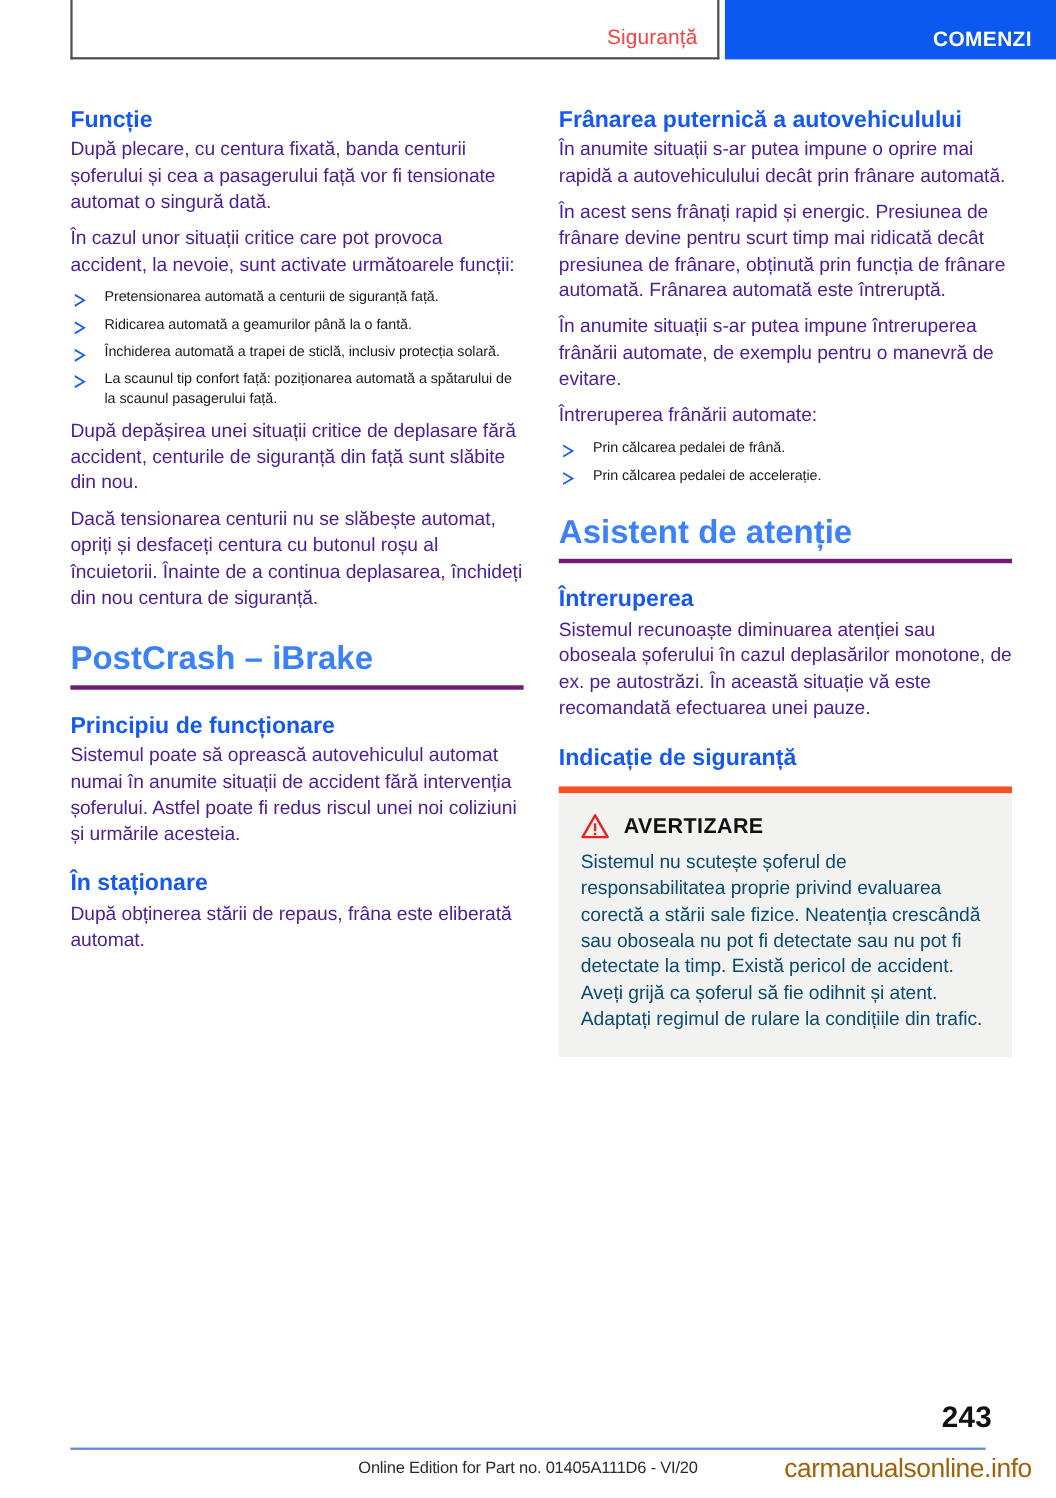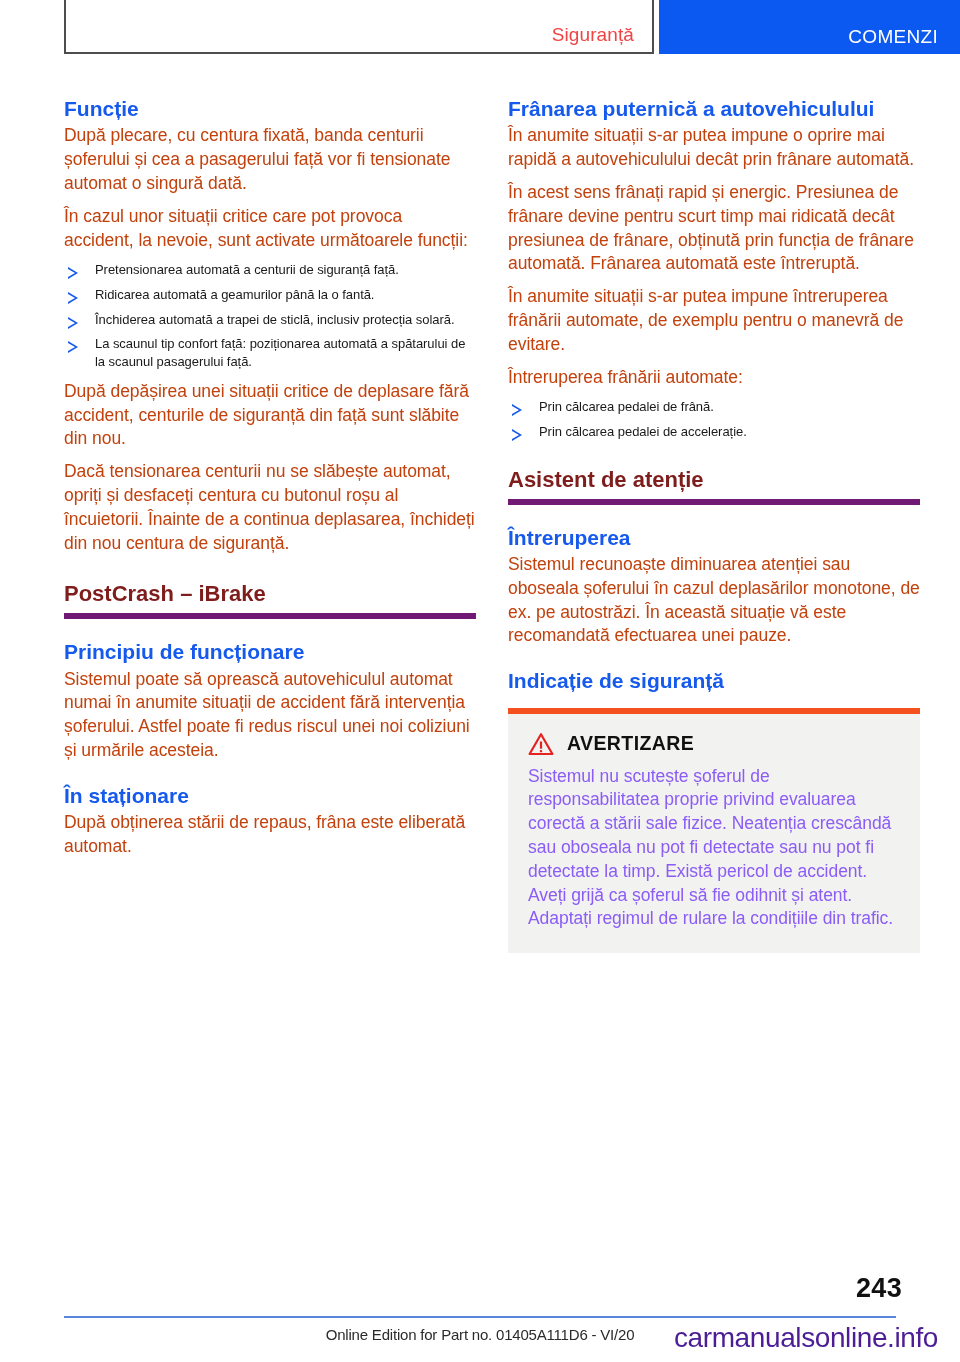--- a/index.html
+++ b/index.html
@@ -50,21 +50,21 @@
     top: -4px;
     width: 301px;
     height: 58px;
     background: #0b59f0;
   }
   .header-tab-blue-label {
     position: absolute;
     right: 22px;
     bottom: 6px;
     font-size: 19px;
-    font-weight: normal;
+    font-weight: bold;
     color: #ffffff;
     letter-spacing: 0.3px;
   }
 
   
   .content {
     position: absolute;
     left: 0;
     top: 96px;
     width: 960px;
@@ -72,44 +72,44 @@
   .col {
     position: absolute;
     top: 0;
     width: 412px;
   }
   .col-left { left: 64px; }
   .col-right { left: 508px; }
 
   
   .h1 {
-    font-size: 22px;
-    font-weight: bold;
-    color: #7f1d1d;
+    font-size: 30px;
+    font-weight: bold;
+    color: #3b82f6;
     line-height: 1.18;
     margin: 0 0 2px 0;
     padding-bottom: 6px;
-    border-bottom: 6px solid #701a75;
+    border-bottom: 4px solid #701a75;
   }
   .h1.spaced { margin-top: 26px; }
 
   .h2 {
     font-size: 21px;
     font-weight: bold;
     color: #1559ed;
     line-height: 1.21;
     margin: 0 0 3px 0;
   }
   .h2.gap { margin-top: 20px; }
 
   p.body {
     font-size: 17.5px;
     line-height: 1.36;
     margin: 0 0 9px 0;
-    color: #c2410c;
+    color: #4c1d95;
     letter-spacing: -0.05px;
   }
   p.body:last-child { margin-bottom: 0; }
 
   ul.bullets {
     list-style: none;
     margin: 0 0 9px 0;
     padding: 0;
   }
   ul.bullets li {
@@ -172,21 +172,21 @@
   }
   .warning-title {
     font-size: 19.5px;
     font-weight: bold;
     color: #111111;
     letter-spacing: 0.4px;
   }
   .warning-text {
     font-size: 17.5px;
     line-height: 1.36;
-    color: #8b5cf6;
+    color: #0c4a6e;
     margin: 0;
     letter-spacing: -0.05px;
   }
 
   
   .footer {
     position: absolute;
     left: 0;
     bottom: 0;
     width: 960px;
@@ -216,22 +216,22 @@
     width: 960px;
     text-align: center;
     font-size: 15px;
     color: #2b2b2b;
     letter-spacing: -0.2px;
   }
   .watermark {
     position: absolute;
     right: 22px;
     top: 50px;
-    font-size: 28px;
-    color: #4c1d95;
+    font-size: 24px;
+    color: #a16207;
     letter-spacing: -0.4px;
   }
 </style>
 </head>
 <body>
 
 <div class="header">
   <div class="header-tab-white">
     <div class="header-tab-white-label">Siguranță</div>
   </div>

